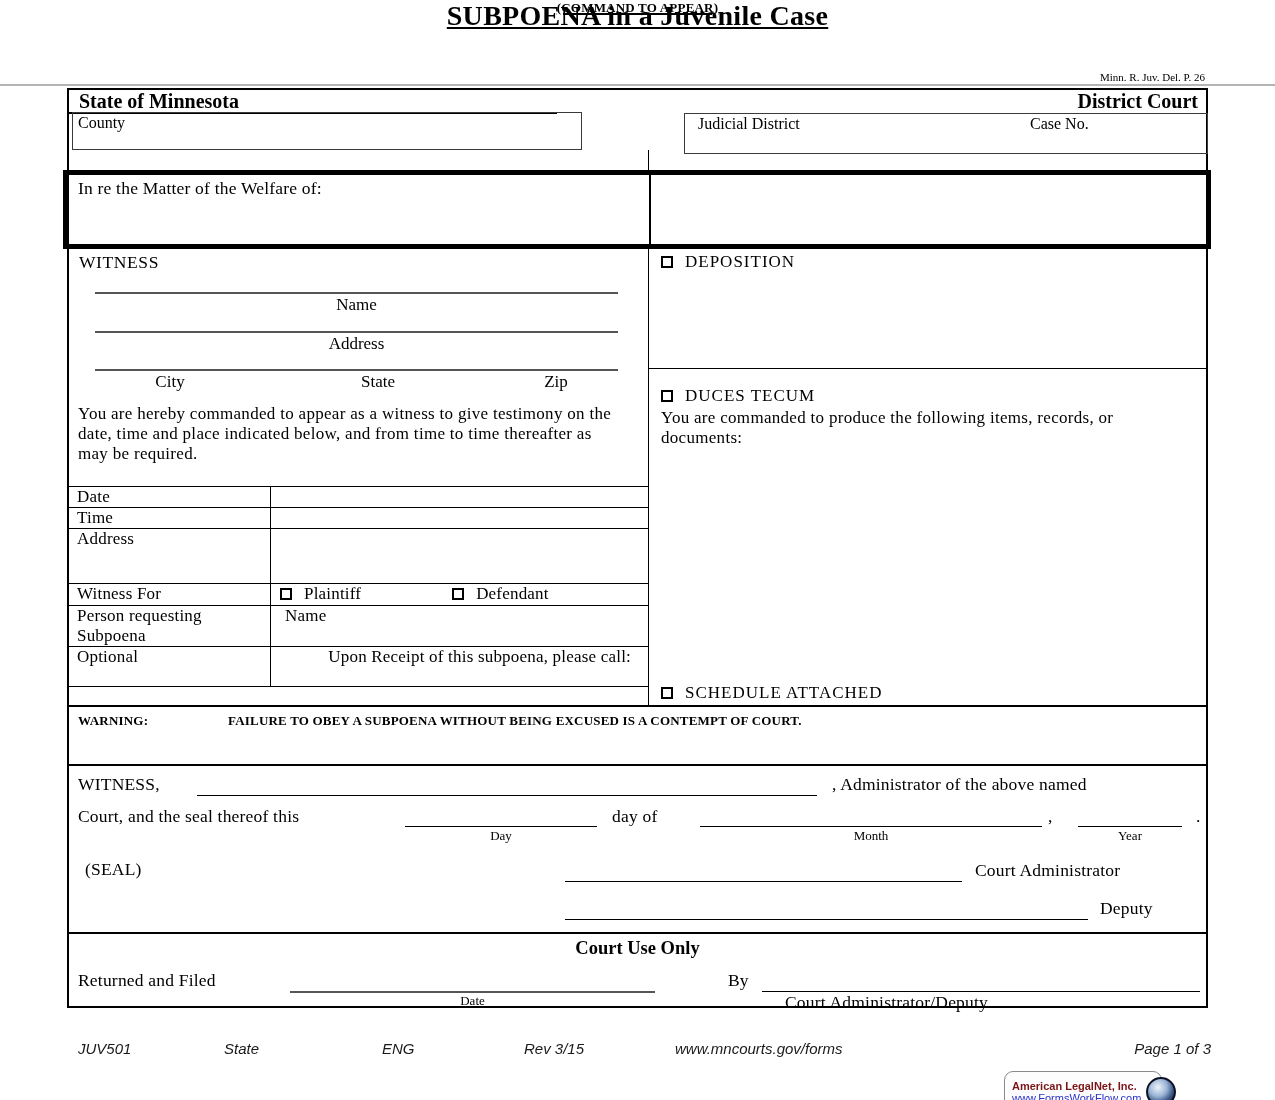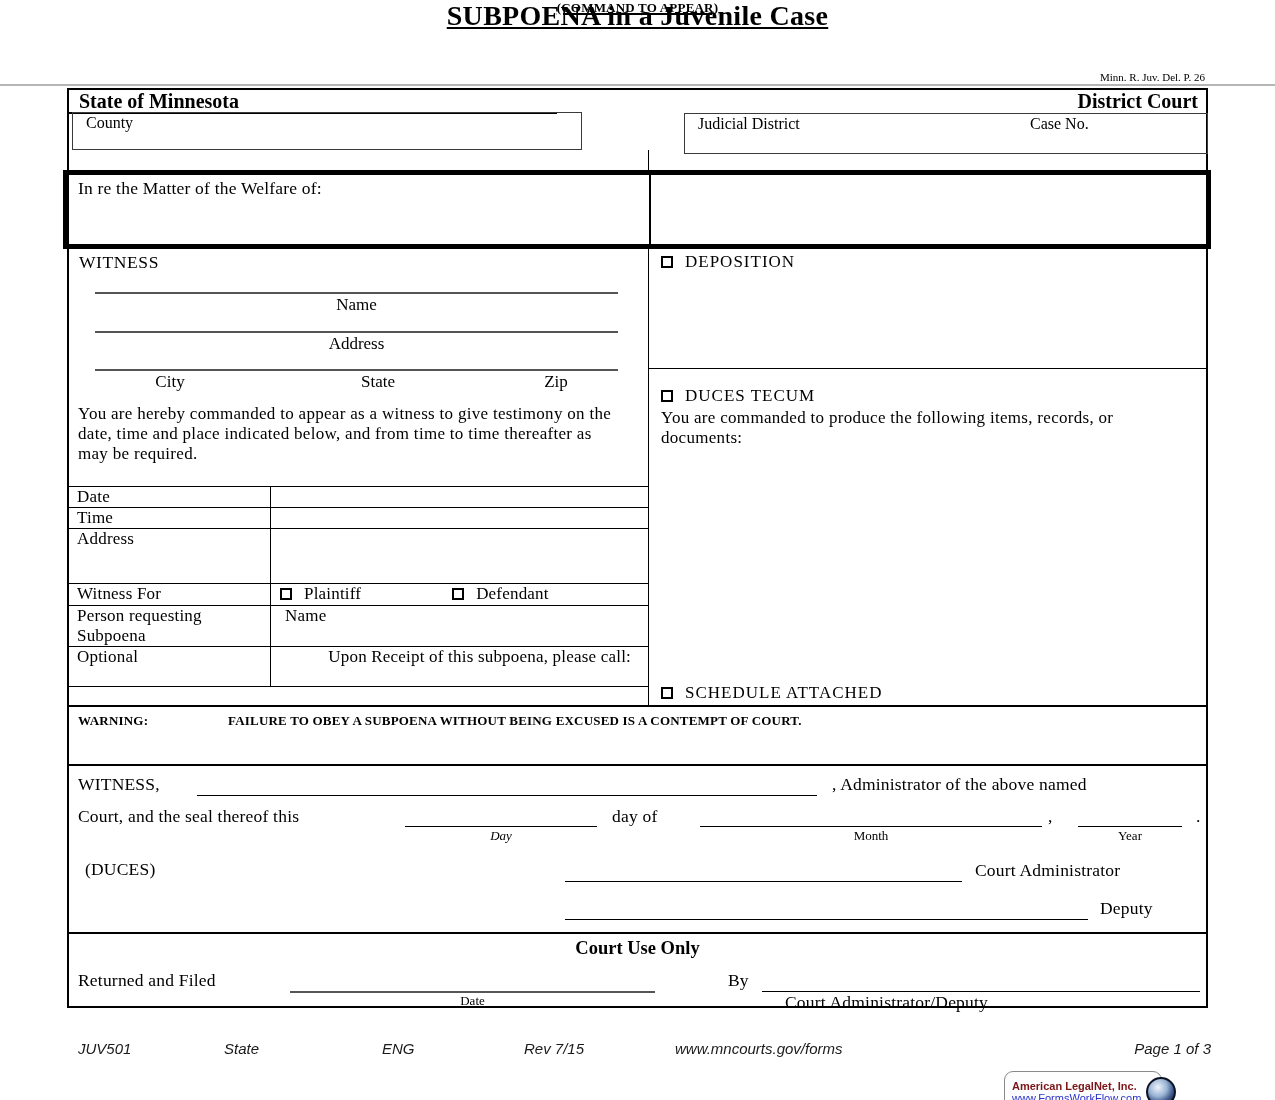--- a/index.html
+++ b/index.html
@@ -51,21 +51,21 @@
   <div class="abs subtitle b u" style="left:0;top:72;">(COMMAND TO APPEAR)</div>
   <div class="abs ruleref" style="right:70px;top:71px;">Minn. R. Juv. Del. P. 26</div>
   <div class="abs grayline" style="left:0;top:84px;width:1275px;"></div>
 
   <div class="abs formbox" style="left:67px;top:88px;width:1141px;height:920px;"></div>
 
   <div class="abs hdr-big" style="left:79px;top:90px;">State of Minnesota</div>
   <div class="abs hdr-big" style="top:90px;left:67px;width:1131px;text-align:right;">District Court</div>
   <div class="abs" style="left:67px;top:112px;width:490px;border-top:2px solid #000;"></div>
 
-  <div class="abs fieldbox" style="left:72px;top:112px;width:510px;height:38px;padding:1px 13px;">
+  <div class="abs fieldbox" style="left:72px;top:112px;width:510px;height:38px;padding:1px 5px;">
     <span>County</span>
   </div>
 
   <div class="abs fieldbox" style="left:684px;top:113px;width:524px;height:41px;padding:1px 0 0 13px;">
     <span>Judicial District</span>
     <span class="abs" style="left:345px;top:1px;">Case No.</span>
   </div>
 
   <div class="abs vline" style="left:648px;top:150px;height:22px;"></div>
 
@@ -155,46 +155,46 @@
   <div class="abs txt17" style="left:832px;top:774px;">, Administrator of the above named</div>
 
   <div class="abs txt17" style="left:78px;top:806px;">Court, and the seal thereof this</div>
   <div class="abs blank-black" style="left:405px;top:826px;width:192px;"></div>
   <div class="abs txt17" style="left:612px;top:806px;">day of</div>
   <div class="abs blank-black" style="left:700px;top:826px;width:342px;"></div>
   <div class="abs txt17" style="left:1048px;top:806px;">,</div>
   <div class="abs blank-black" style="left:1078px;top:826px;width:104px;"></div>
   <div class="abs txt17" style="left:1196px;top:806px;">.</div>
 
-  <div class="abs lbl-sm" style="left:405px;top:828px;width:192px;text-align:center;font-style:italic;">Day</div>
+  <div class="abs lbl-sm" style="left:405px;top:828px;width:192px;text-align:center;">Day</div>
   <div class="abs lbl-sm" style="left:700px;top:828px;width:342px;text-align:center;">Month</div>
   <div class="abs lbl-sm" style="left:1078px;top:828px;width:104px;text-align:center;">Year</div>
 
-  <div class="abs txt17" style="left:85px;top:859px;">(DUCES)</div>
+  <div class="abs txt17" style="left:85px;top:859px;">(SEAL)</div>
 
   <div class="abs blank-black" style="left:565px;top:881px;width:397px;"></div>
   <div class="abs txt17" style="left:975px;top:860px;">Court Administrator</div>
 
   <div class="abs blank-black" style="left:565px;top:919px;width:523px;"></div>
   <div class="abs txt17" style="left:1100px;top:898px;">Deputy</div>
 
   <div class="abs cu-top" style="left:67px;top:932px;width:1141px;height:76px;">
     <div class="abs b" style="left:0;top:4px;width:100%;text-align:center;font-size:18.5px;">Court Use Only</div>
     <div class="abs txt17" style="left:11px;top:36px;">Returned and Filed</div>
     <div class="abs blank" style="left:223px;top:57px;width:365px;"></div>
     <div class="abs lbl-sm" style="left:223px;top:59px;width:365px;text-align:center;">Date</div>
     <div class="abs txt17" style="left:661px;top:36px;">By</div>
     <div class="abs blank-black" style="left:695px;top:57px;width:438px;"></div>
     <div class="abs txt17" style="left:718px;top:58px;">Court Administrator/Deputy</div>
   </div>
 
   <div class="abs footer-item" style="left:78px;top:1040px;">JUV501</div>
   <div class="abs footer-item" style="left:224px;top:1040px;">State</div>
   <div class="abs footer-item" style="left:382px;top:1040px;">ENG</div>
-  <div class="abs footer-item" style="left:524px;top:1040px;">Rev 7/15</div>
+  <div class="abs footer-item" style="left:524px;top:1040px;">Rev 3/15</div>
   <div class="abs footer-item" style="left:675px;top:1040px;">www.mncourts.gov/forms</div>
   <div class="abs footer-item" style="left:1011px;top:1040px;width:200px;text-align:right;">Page 1 of 3</div>
 
   <div class="abs alnbox" style="left:1004px;top:1056px;width:158px;height:42px;">
     <div style="flex:1 1 auto;">
       <div class="aln-company" style="color:#7b1518;">American LegalNet, Inc.</div>
       <div class="aln-url" style="color:#2a31c8;">www.FormsWorkFlow.com</div>
     </div>
     <div class="globe"></div>
   </div>

